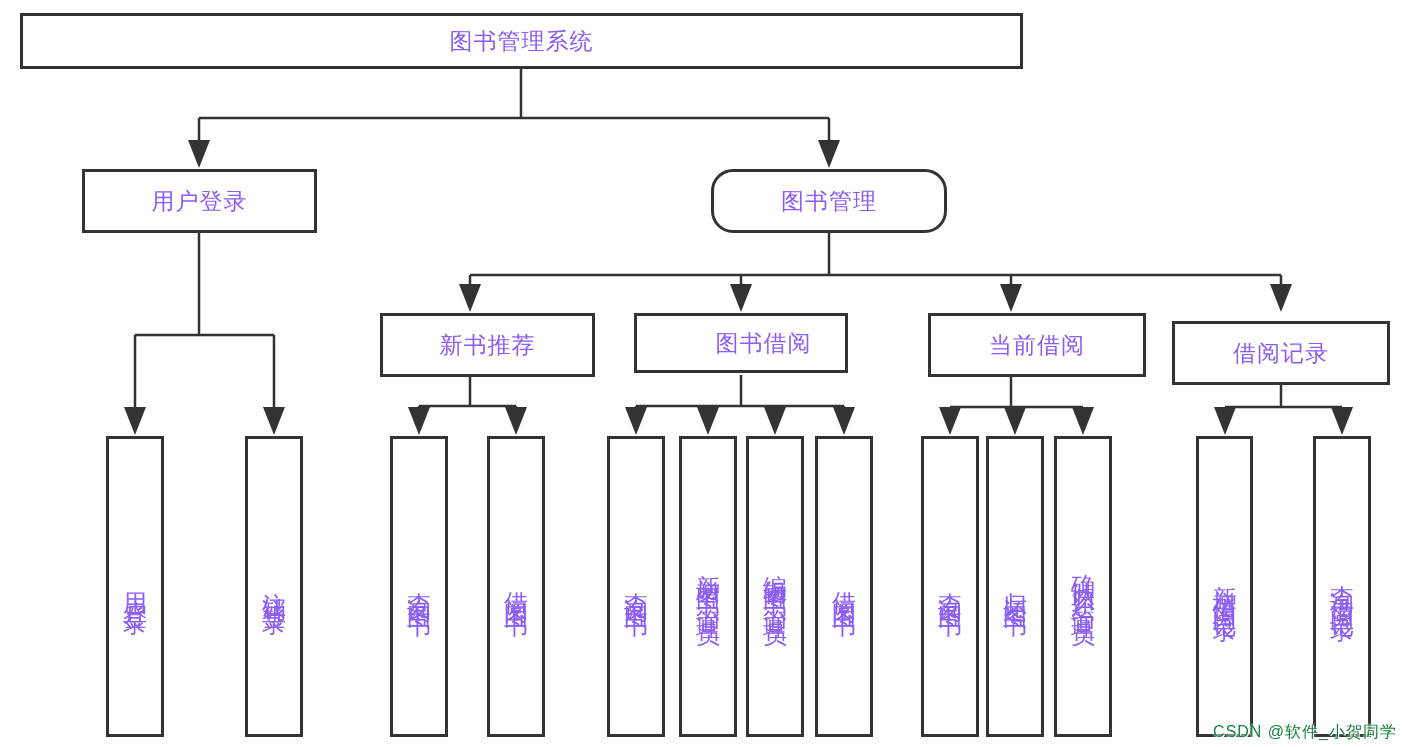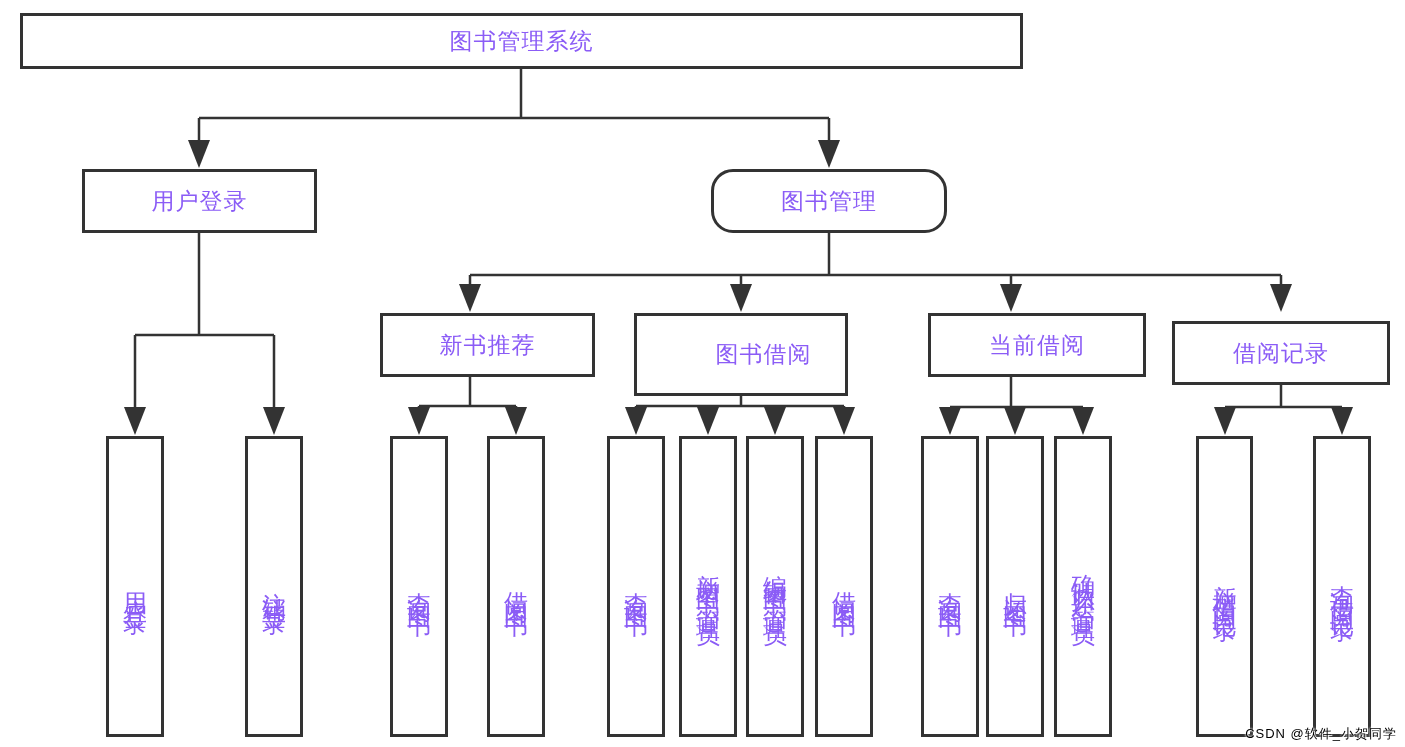--- a/index.html
+++ b/index.html
@@ -39,22 +39,22 @@
     writing-mode: vertical-rl;
     letter-spacing: 7px;
     font-size: 24px;
     line-height: 1;
   }
   .watermark {
     position: absolute;
     right: 8px;
     bottom: 4px;
     z-index: 3;
-    font-size: 13px;
-    color: #000000;
+    font-size: 16px;
+    color: #15803d;
     text-shadow: 0 0 3px #ffffff, 0 0 2px #ffffff, 1px 1px 0 #ffffff;
     letter-spacing: 1px;
   }
 </style>
 </head>
 <body>
 
 <div class="diagram">
 
   <svg class="connectors" width="1405" height="747" viewBox="0 0 1405 747" xmlns="http://www.w3.org/2000/svg">
@@ -96,21 +96,21 @@
       <polygon points="1331,407 1353,407 1342,435"></polygon>
     </g>
   </svg>
 
   <div class="node" style="left:20px; top:13px; width:1003px; height:56px;">图书管理系统</div>
 
   <div class="node" style="left:82px; top:169px; width:235px; height:64px;">用户登录</div>
   <div class="node" style="left:711px; top:169px; width:236px; height:64px;border-radius:22px;">图书管理</div>
 
   <div class="node" style="left:363px; top:313px; width:215px; height:64px;margin-left:17px;">新书推荐</div>
-  <div class="node" style="left:634px; top:313px; width:214px; height:83px;padding-left:45px;">图书借阅</div>
+  <div class="node" style="left:634px; top:313px; width:214px; height:60px;padding-left:45px;">图书借阅</div>
   <div class="node" style="left:928px; top:313px; width:218px; height:64px;">当前借阅</div>
   <div class="node" style="left:1172px; top:313px; width:218px; height:64px;margin-top:8px;">借阅记录</div>
 
   <div class="node leaf" style="left:106px; top:436px; width:58px; height:301px;">用户登录</div>
   <div class="node leaf" style="left:245px; top:436px; width:58px; height:301px;">注销登录</div>
 
   <div class="node leaf" style="left:390px; top:436px; width:58px; height:301px;">查询图书</div>
   <div class="node leaf" style="left:487px; top:436px; width:58px; height:301px;">借阅图书</div>
 
   <div class="node leaf" style="left:607px; top:436px; width:58px; height:301px;">查询图书</div>

